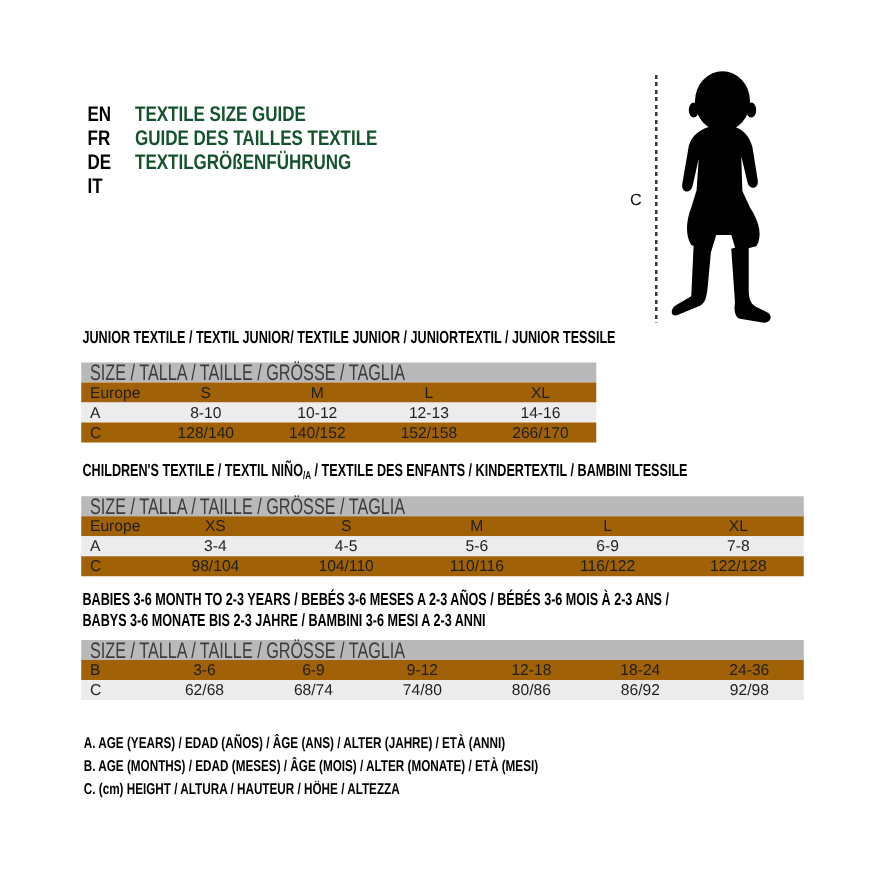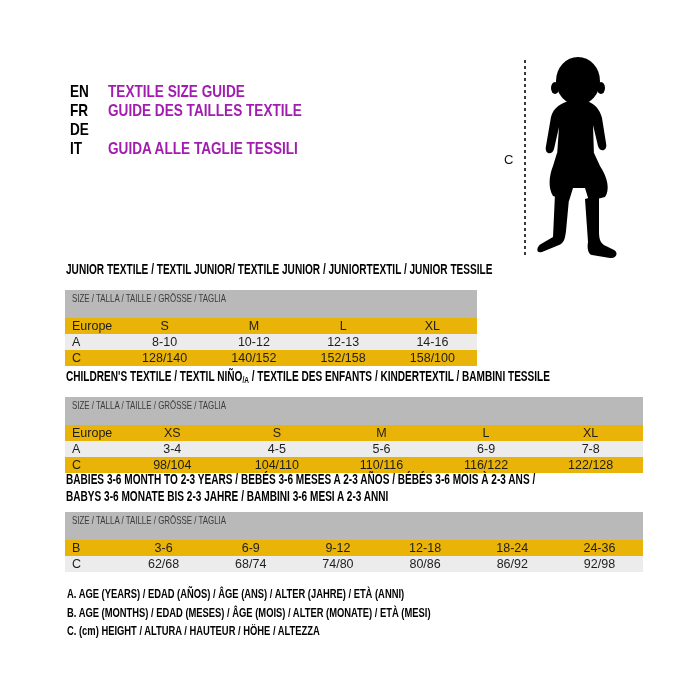--- a/index.html
+++ b/index.html
@@ -10,37 +10,37 @@
   *{box-sizing:border-box;}
   .cond{display:inline-block;transform-origin:0 50%;white-space:nowrap;}
   .sx72{transform:scaleX(.72);}
   .sx75{transform:scaleX(.75);}
   .sx80{transform:scaleX(.80);}
 
   
   .lang{position:absolute;left:70px;top:61px;margin-top:21px;}
   .lang-row{display:flex;height:19px;align-items:center;}
   .lang-code{flex:0 0 38px;font-weight:bold;font-size:17px;color:#000;}
-  .lang-label{font-weight:bold;font-size:17px;color:#a21caf;}
+  .lang-label{font-weight:bold;font-size:17px;color:#14532d;}
 
   
   .meas-line{position:absolute;left:524px;top:60px;width:2px;height:198px;
     background:repeating-linear-gradient(#3a3a3a 0 3px,transparent 3px 6px);}
   .meas-label{position:absolute;left:504px;top:152px;font-size:13px;color:#111;}
   .silhouette{position:absolute;left:532px;top:55px;}
 
   
   .sec-title{position:absolute;font-weight:bold;font-size:14px;color:#000;line-height:17px;}
   .title-sub{font-size:9px;vertical-align:-2px;}
 
   
   .table{position:absolute;}
-  .thead{height:28px;line-height:16px;background:#b9b9b9;color:#3c3c3c;
-    font-size:11px;padding-left:7px;}
-  .trow{display:flex;height:16px;line-height:16px;font-size:12.5px;color:#1e1e1e;background:#eab308;}
+  .thead{height:16px;line-height:16px;background:#b9b9b9;color:#3c3c3c;
+    font-size:18px;padding-left:7px;}
+  .trow{display:flex;height:16px;line-height:16px;font-size:12.5px;color:#1e1e1e;background:#a16207;}
   .trow.alt{background:#ececec;}
   .tlabel{flex:0 0 55px;padding-left:7px;}
   .tcell{flex:1;text-align:center;}
 
   
   .footnotes{position:absolute;left:67px;top:587px;}
   .fn-line{height:18.5px;font-weight:bold;font-size:12.5px;color:#000;}
 </style>
 </head>
 <body>
@@ -49,24 +49,24 @@
   <div class="lang-row">
     <span class="lang-code"><span class="cond sx80">EN</span></span>
     <span class="lang-label"><span class="cond sx80">TEXTILE SIZE GUIDE</span></span>
   </div>
   <div class="lang-row">
     <span class="lang-code"><span class="cond sx80">FR</span></span>
     <span class="lang-label"><span class="cond sx80">GUIDE DES TAILLES TEXTILE</span></span>
   </div>
   <div class="lang-row">
     <span class="lang-code"><span class="cond sx80">DE</span></span>
+    <span class="lang-label"><span class="cond sx80">TEXTILGRÖßENFÜHRUNG</span></span>
   </div>
   <div class="lang-row">
     <span class="lang-code"><span class="cond sx80">IT</span></span>
-    <span class="lang-label"><span class="cond sx80">GUIDA ALLE TAGLIE TESSILI</span></span>
   </div>
 </div>
 
 <div class="meas-line"></div>
 <div class="meas-label">C</div>
 <svg class="silhouette" width="96" height="210" viewBox="0 0 96 210">
   <g fill="#000000">
     <ellipse cx="46" cy="26" rx="22" ry="24"></ellipse>
     <ellipse cx="23" cy="33" rx="4" ry="6"></ellipse>
     <ellipse cx="69" cy="33" rx="4" ry="6"></ellipse>
@@ -96,21 +96,21 @@
     <div class="tcell">8-10</div>
     <div class="tcell">10-12</div>
     <div class="tcell">12-13</div>
     <div class="tcell">14-16</div>
   </div>
   <div class="trow">
     <div class="tlabel">C</div>
     <div class="tcell">128/140</div>
     <div class="tcell">140/152</div>
     <div class="tcell">152/158</div>
-    <div class="tcell">158/100</div>
+    <div class="tcell">266/170</div>
   </div>
 </div>
 
 <div class="sec-title" style="left:66px;top:368px;">
   <span class="cond sx72"><span>CHILDREN'S TEXTILE / TEXTIL NIÑO</span><span class="title-sub">/A</span><span> / TEXTILE DES ENFANTS / KINDERTEXTIL / BAMBINI TESSILE</span></span>
 </div>
 <div class="table" style="left:65px;top:397px;width:578px;">
   <div class="thead">
     <span class="cond sx72">SIZE / TALLA / TAILLE / GRÖSSE / TAGLIA</span>
   </div>

